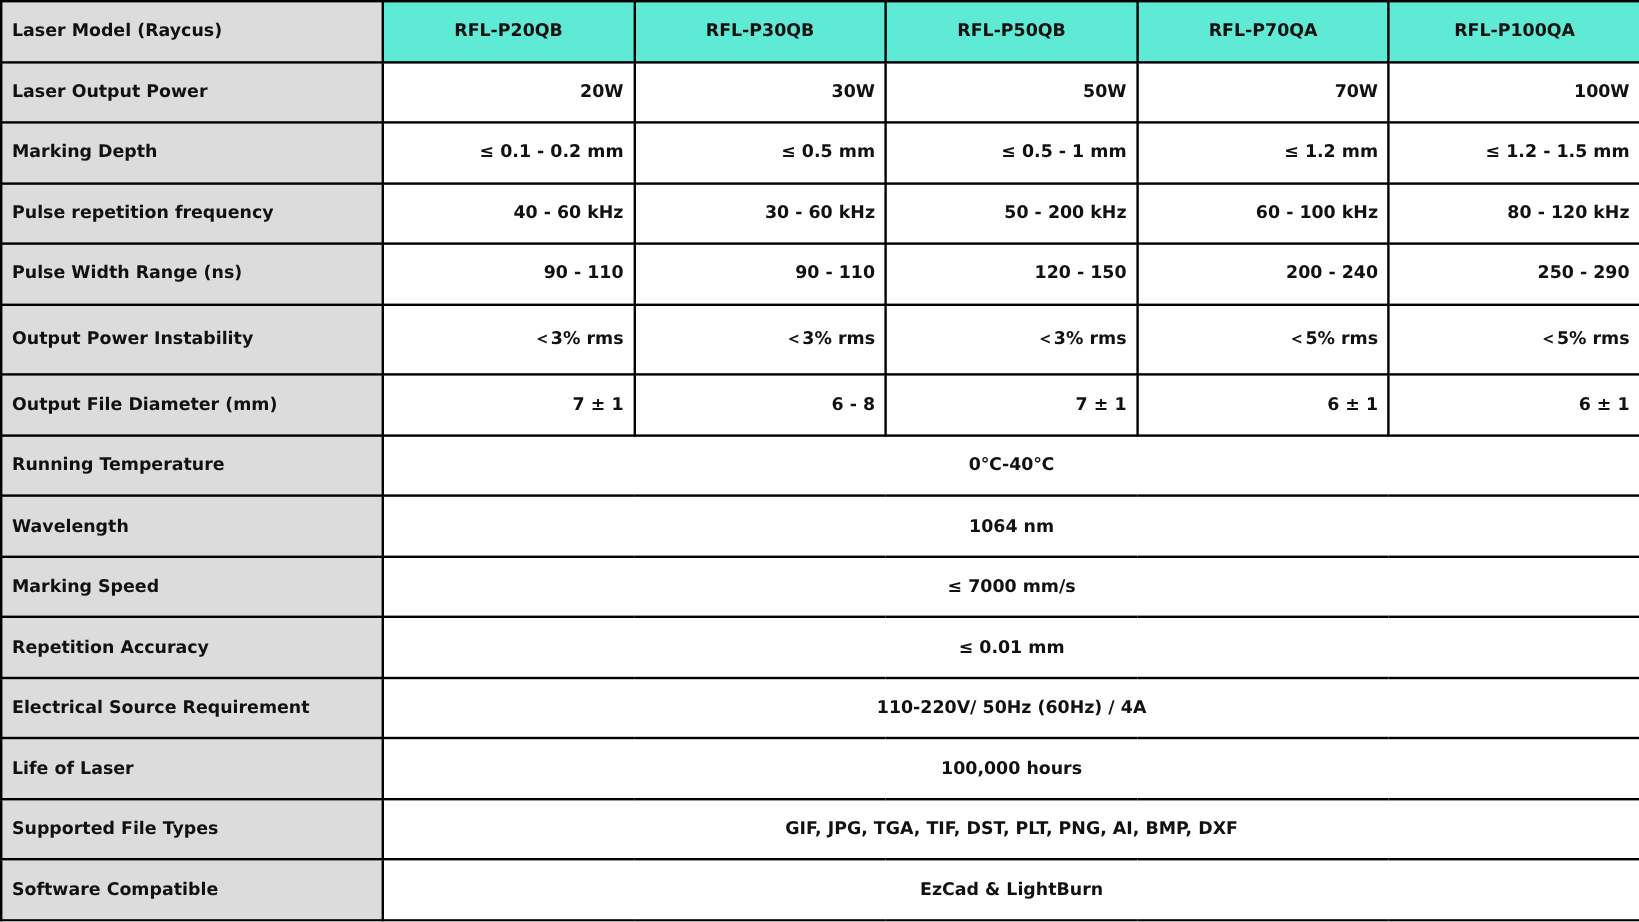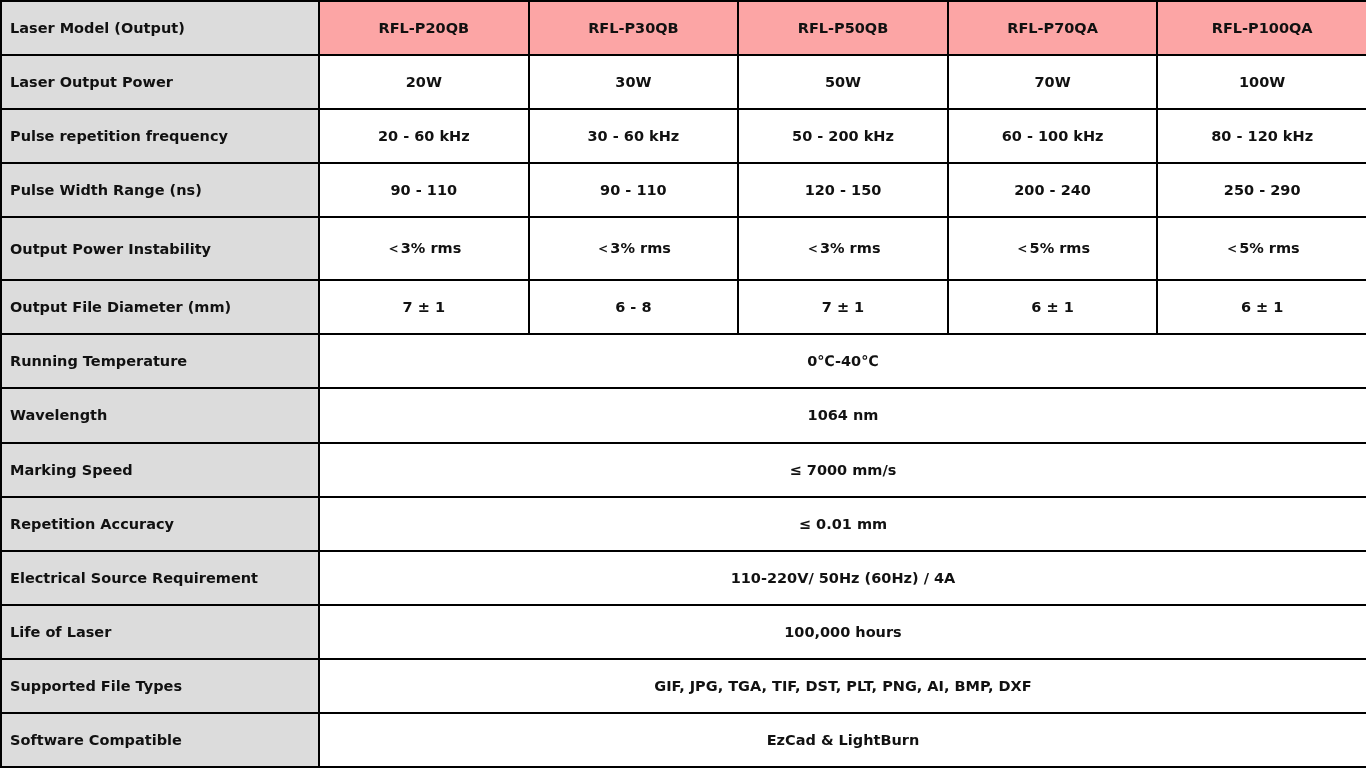--- a/index.html
+++ b/index.html
@@ -27,27 +27,27 @@
     padding: 0 8px;
     box-sizing: border-box;
   }
   td.label-cell {
     background: #dcdcdc;
     text-align: left;
     width: 318px;
     font-size: 15px;
   }
   td.header-cell {
-    background: #fca5a5;
+    background: #5eead4;
     text-align: center;
     font-size: 14.5px;
   }
   td.value-cell {
     background: #ffffff;
-    text-align: center;
+    text-align: right;
   }
   td.span-cell {
     background: #ffffff;
     text-align: center;
   }
   col.c0 { width: 318px; }
   col.cv { width: 209.6px; }
 </style>
 </head>
 <body>
@@ -56,38 +56,46 @@
   <colgroup>
     <col class="c0">
       <col class="cv">
       <col class="cv">
       <col class="cv">
       <col class="cv">
       <col class="cv">
   </colgroup>
   <tbody>
       <tr>
-        <td class="label-cell">Laser Model (Output)</td>
+        <td class="label-cell">Laser Model (Raycus)</td>
         <td class="header-cell">RFL-P20QB</td>
         <td class="header-cell">RFL-P30QB</td>
         <td class="header-cell">RFL-P50QB</td>
         <td class="header-cell">RFL-P70QA</td>
         <td class="header-cell">RFL-P100QA</td>
       </tr>
       <tr>
         <td class="label-cell">Laser Output Power</td>
         <td class="value-cell">20W</td>
         <td class="value-cell">30W</td>
         <td class="value-cell">50W</td>
         <td class="value-cell">70W</td>
         <td class="value-cell">100W</td>
       </tr>
       <tr>
+        <td class="label-cell">Marking Depth</td>
+        <td class="value-cell">≤ 0.1 - 0.2 mm</td>
+        <td class="value-cell">≤ 0.5 mm</td>
+        <td class="value-cell">≤ 0.5 - 1 mm</td>
+        <td class="value-cell">≤ 1.2 mm</td>
+        <td class="value-cell">≤ 1.2 - 1.5 mm</td>
+      </tr>
+      <tr>
         <td class="label-cell">Pulse repetition frequency</td>
-        <td class="value-cell">20 - 60 kHz</td>
+        <td class="value-cell">40 - 60 kHz</td>
         <td class="value-cell">30 - 60 kHz</td>
         <td class="value-cell">50 - 200 kHz</td>
         <td class="value-cell">60 - 100 kHz</td>
         <td class="value-cell">80 - 120 kHz</td>
       </tr>
       <tr>
         <td class="label-cell">Pulse Width Range (ns)</td>
         <td class="value-cell">90 - 110</td>
         <td class="value-cell">90 - 110</td>
         <td class="value-cell">120 - 150</td>

